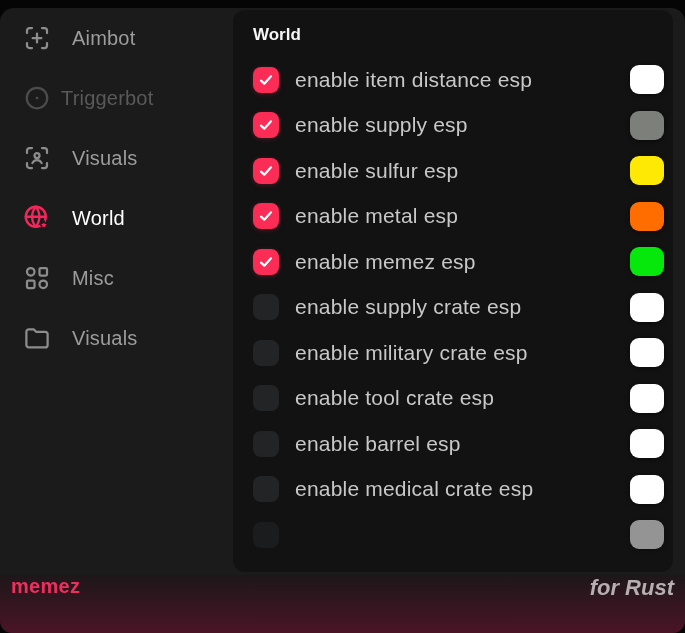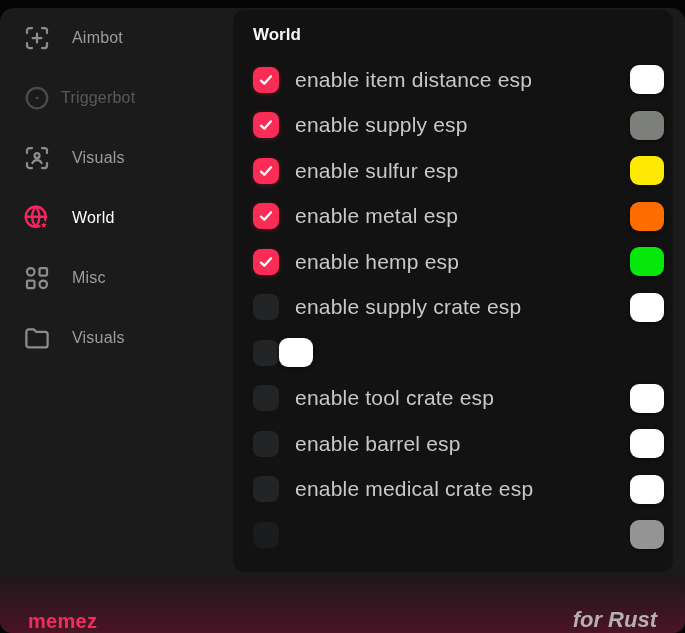--- a/index.html
+++ b/index.html
@@ -21,21 +21,21 @@
     position:absolute; left:0; top:0; bottom:58px; width:233px;
     padding-top:0;
   }
   .side-item {
     height:60px; display:flex; align-items:center;
     padding-left:22px; cursor:pointer;
   }
   .side-icon { width:30px; height:30px; color:#8d8d8d; flex:0 0 30px; }
   .side-icon svg { width:100%; height:100%; display:block; }
   .side-label {
-    margin-left:20px; font-size:16px; color:#9c9c9c; letter-spacing:.2px;
+    margin-left:20px; font-size:20px; color:#9c9c9c; letter-spacing:.2px;
   }
   .side-item[data-state="dimmed"] .side-icon { color:#4c4c4c; }
   .side-item[data-state="dimmed"] .side-label { color:#595959;margin-left:9px; }
   .side-item[data-state="active"] .side-icon { color:#f4265c; }
   .side-item[data-state="active"] .side-label { color:#ffffff; font-weight:500; }
   
   .panel {
     position:absolute; left:233px; top:2px; width:440px; height:562px;
     background:#121213;
     border-radius:12px;
@@ -66,22 +66,22 @@
   .swatch {
     width:34px; height:29px; border-radius:9px; flex:0 0 34px;
     background:#fff; box-shadow:0 1px 4px rgba(0,0,0,.55);
     cursor:pointer;
   }
   
   .footer {
     position:absolute; left:0; right:0; bottom:0; height:58px;
     background:linear-gradient(180deg,#1d1719 0%,#32161f 45%,#4b1426 100%);
     border-radius:0 0 12px 12px;
-    display:flex; align-items:flex-end; justify-content:space-between;
-    padding:0 28px;
+    display:flex; align-items:flex-start; justify-content:space-between;
+    padding:0 11px;
   }
   .brand { font-size:20px; font-weight:700; color:#ee2f5e; letter-spacing:.3px; }
   .tagline { font-size:22px; font-weight:700; font-style:italic; color:#b5afb2; }
 </style>
 </head>
 <body>
 
 <div class="window">
 
   <nav class="sidebar">
@@ -204,36 +204,37 @@
           <span class="row-label">enable metal esp</span>
           <span class="swatch" style="background: rgb(255, 108, 0);"></span>
         </div>
 
         <div class="row">
           <span class="checkbox" data-checked="true">
             <svg class="check" viewBox="0 0 24 24" fill="none" stroke="#ffffff" stroke-width="3.4" stroke-linecap="round" stroke-linejoin="round">
               <path d="M4.5 13l5 4.5L19.5 6.5"></path>
             </svg>
           </span>
-          <span class="row-label">enable hemp esp</span>
+          <span class="row-label">enable memez esp</span>
           <span class="swatch" style="background: rgb(6, 231, 12);"></span>
         </div>
 
         <div class="row">
           <span class="checkbox" data-checked="false">
             
           </span>
           <span class="row-label">enable supply crate esp</span>
           <span class="swatch" style="background: rgb(255, 255, 255);"></span>
         </div>
 
         <div class="row">
           <span class="checkbox" data-checked="false">
             
           </span>
+          <span class="row-label">enable military crate esp</span>
           <span class="swatch" style="background: rgb(255, 255, 255);"></span>
         </div>
 
         <div class="row">
           <span class="checkbox" data-checked="false">
             
           </span>
           <span class="row-label">enable tool crate esp</span>
           <span class="swatch" style="background: rgb(255, 255, 255);"></span>
         </div>

